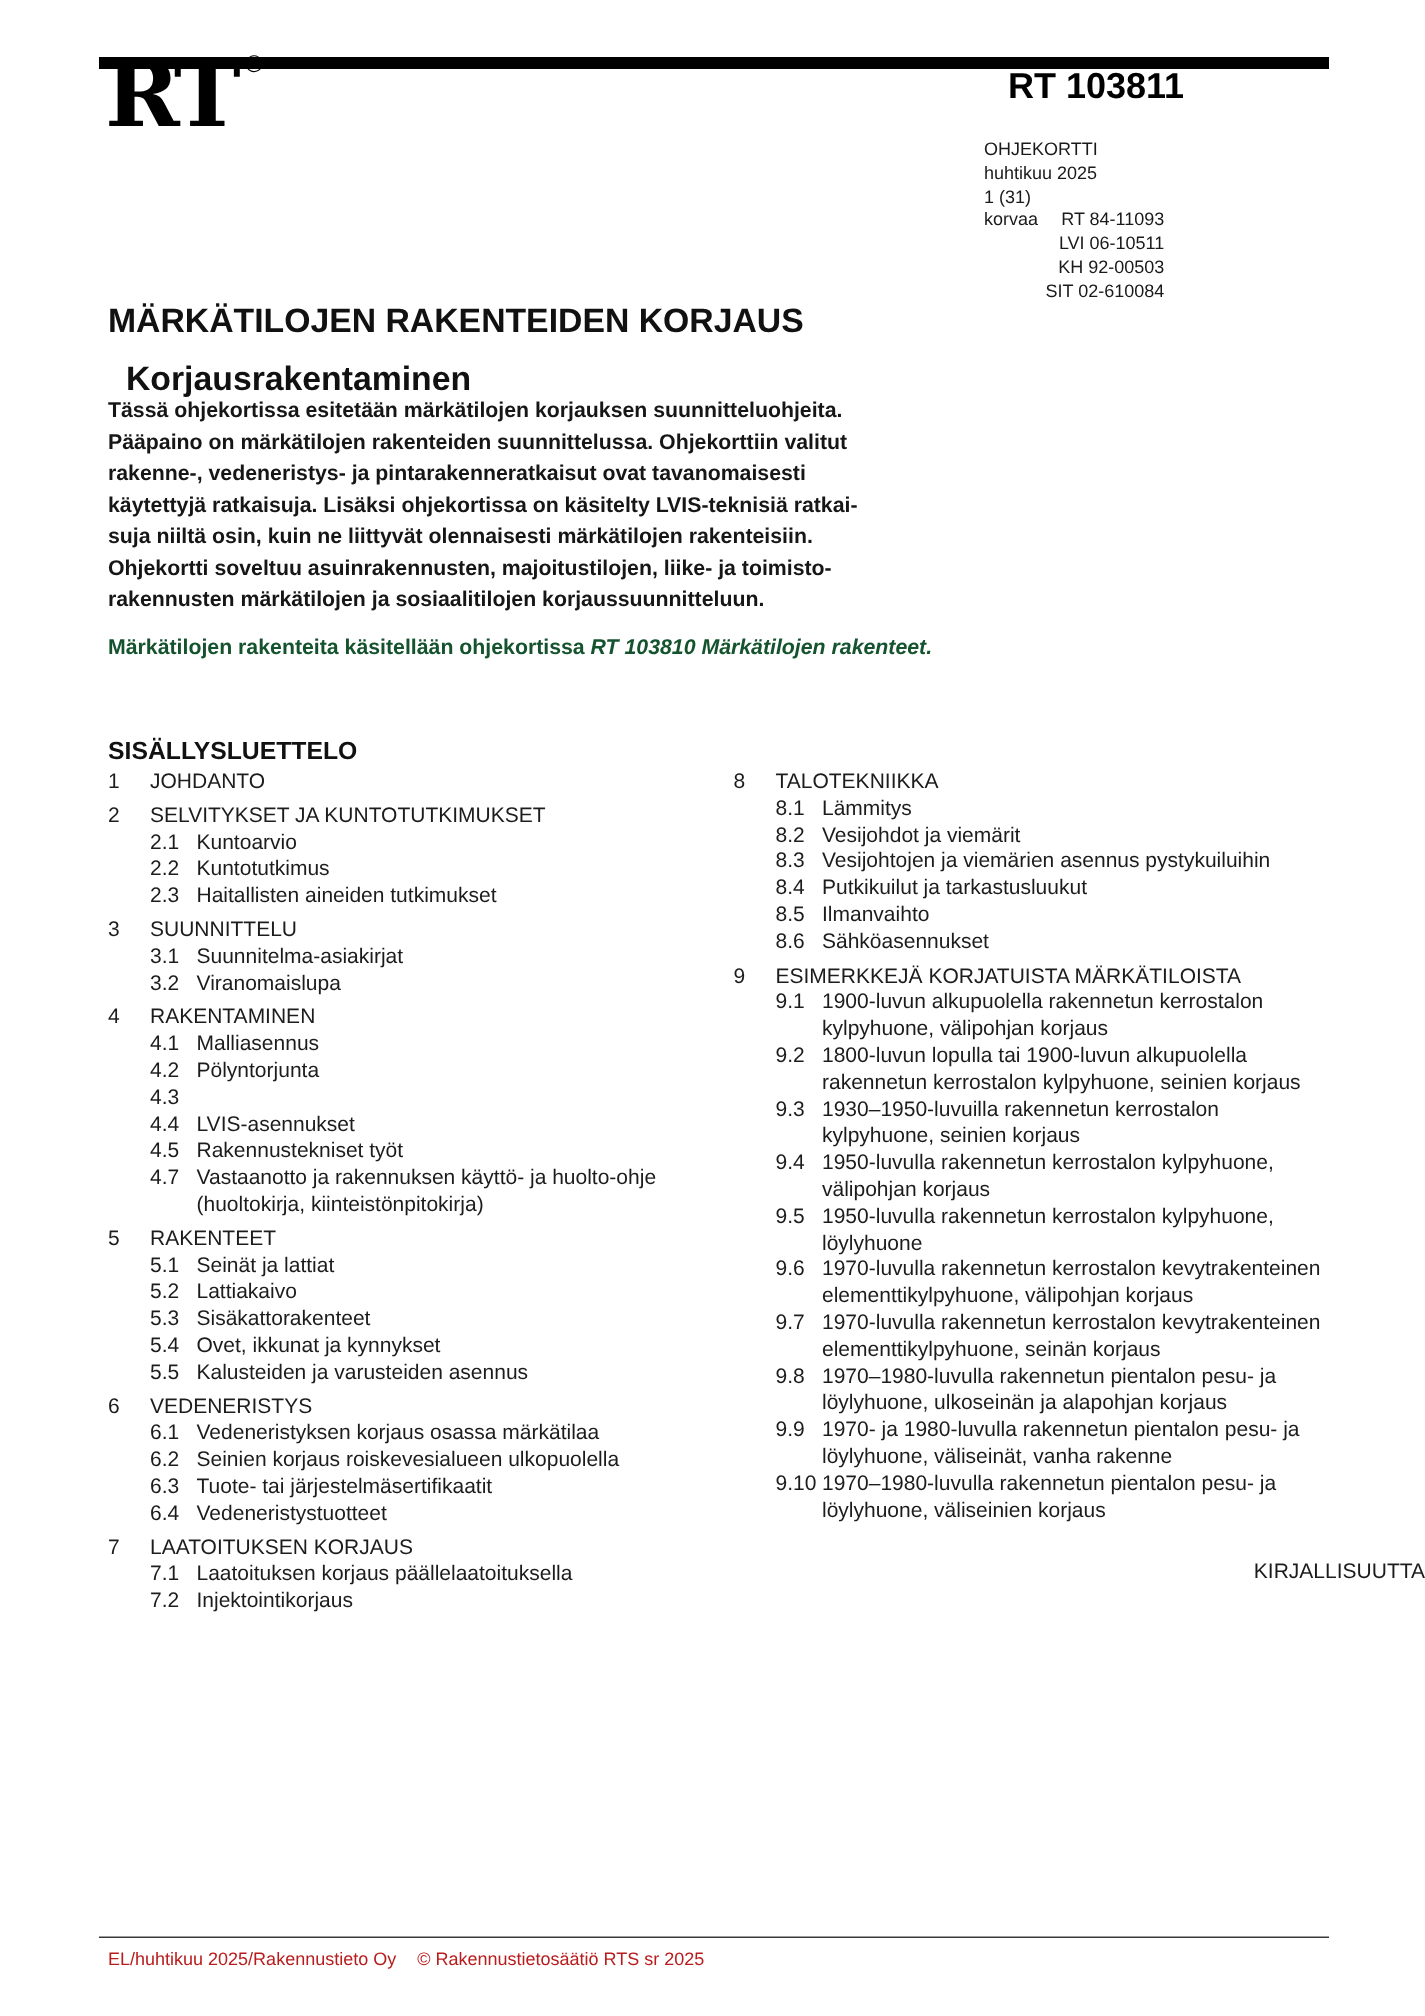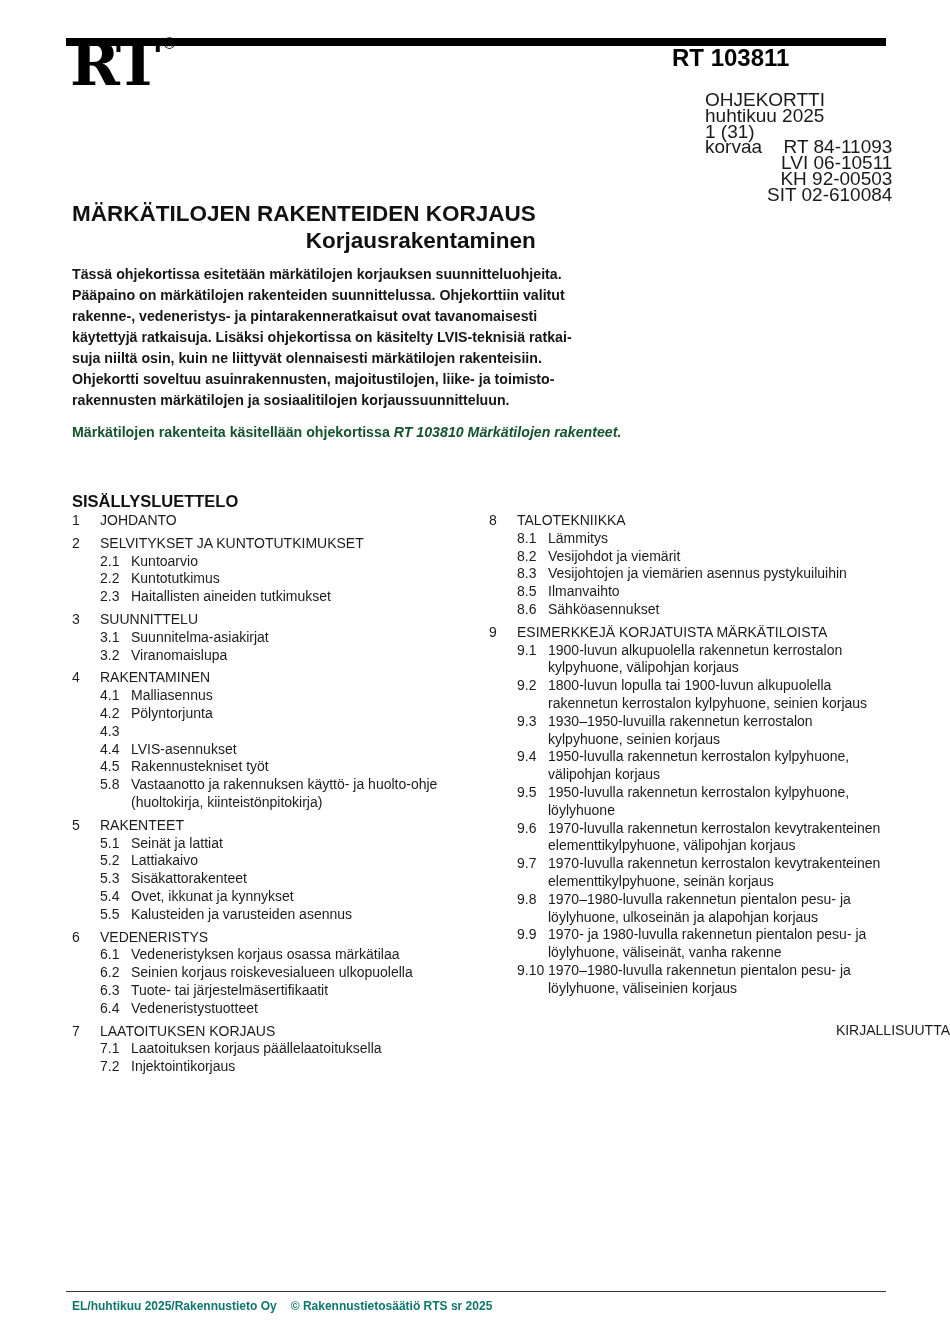--- a/index.html
+++ b/index.html
@@ -29,31 +29,31 @@
   .logo-reg {
     font-family: "Liberation Sans", sans-serif;
     font-weight: 400; font-size: 16px;
     position: relative; top: -36px; left: 6px; letter-spacing: 0;
   }
   .doc-code {
     position: absolute; left: 672px; top: 44px;
     font-size: 24px; font-weight: 700; color: #000;
   }
   .header-meta {
-    position: absolute; left: 705px; top: 92px;
-    font-size: 19px; line-height: 15.8px; color: #1a1a1a;
+    position: absolute; left: 656px; top: 92px;
+    font-size: 12px; line-height: 15.8px; color: #1a1a1a;
   }
   .korvaa-row { display: flex; }
   .korvaa-label { margin-right: 5px; }
   .korvaa-codes { text-align: right; }
 
   
   .title-block { position: absolute; left: 72px; top: 200px; }
   .doc-title { margin: 0; font-size: 22.5px; font-weight: 700; line-height: 27px; color: #111; }
-  .doc-subtitle { margin: 0; font-size: 22.5px; font-weight: 700; line-height: 27px; color: #111; text-align: right; }
+  .doc-subtitle { margin: 12px; font-size: 22.5px; font-weight: 700; line-height: 27px; color: #111; }
 
   
   .intro-paragraph {
     position: absolute; left: 72px; top: 264px; width: 645px;
     font-size: 14.2px; font-weight: 700; line-height: 21px;
     white-space: pre-line; color: #161616;
   }
   .intro-reference {
     position: absolute; left: 72px; top: 424px; width: 700px;
     font-size: 14.2px; font-weight: 700; color: #14532d;
@@ -81,21 +81,21 @@
   .sub-text { flex: 1; white-space: pre-line; }
   .toc-unnumbered { margin-top: 24px; padding-left: 28px; text-align: right; }
 
   
   .footer-rule {
     position: absolute; left: 66px; top: 1291px;
     width: 820px; height: 1px; background: #3a3a3a;
   }
   .footer-text {
     position: absolute; left: 72px; top: 1299px;
-    font-size: 12px; color: #0f766e; white-space: nowrap; font-weight: bold;
+    font-size: 12px; color: #b91c1c; white-space: nowrap;
   }
   .footer-copyright { margin-left: 14px; }
 </style>
 </head>
 <body>
 
 <div class="page">
 
   <div class="top-bar"></div>
 
@@ -193,21 +193,21 @@
           </div>
           <div class="toc-row sub-row">
             <span class="sub-num">4.4</span>
             <span class="sub-text">LVIS-asennukset</span>
           </div>
           <div class="toc-row sub-row">
             <span class="sub-num">4.5</span>
             <span class="sub-text">Rakennustekniset työt</span>
           </div>
           <div class="toc-row sub-row">
-            <span class="sub-num">5.8</span>
+            <span class="sub-num">4.7</span>
             <span class="sub-text">Vastaanotto ja rakennuksen käyttö- ja huolto-ohje
 (huoltokirja, kiinteistönpitokirja)</span>
           </div>
         </div>
         <div class="toc-section">
           <div class="toc-row">
             <span class="sec-num">5</span>
             <span class="sec-title">RAKENTEET</span>
           </div>
           <div class="toc-row sub-row">
@@ -278,20 +278,24 @@
             <span class="sub-num">8.1</span>
             <span class="sub-text">Lämmitys</span>
           </div>
           <div class="toc-row sub-row">
             <span class="sub-num">8.2</span>
             <span class="sub-text">Vesijohdot ja viemärit</span>
           </div>
           <div class="toc-row sub-row">
             <span class="sub-num">8.3</span>
             <span class="sub-text">Vesijohtojen ja viemärien asennus pystykuiluihin</span>
+          </div>
+          <div class="toc-row sub-row">
+            <span class="sub-num">8.4</span>
+            <span class="sub-text">Putkikuilut ja tarkastusluukut</span>
           </div>
           <div class="toc-row sub-row">
             <span class="sub-num">8.5</span>
             <span class="sub-text">Ilmanvaihto</span>
           </div>
           <div class="toc-row sub-row">
             <span class="sub-num">8.6</span>
             <span class="sub-text">Sähköasennukset</span>
           </div>
         </div>

